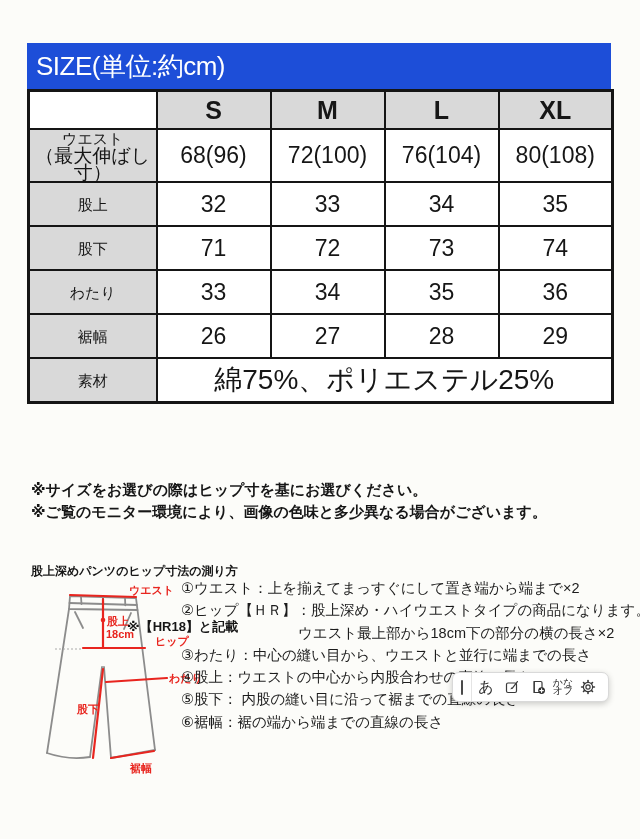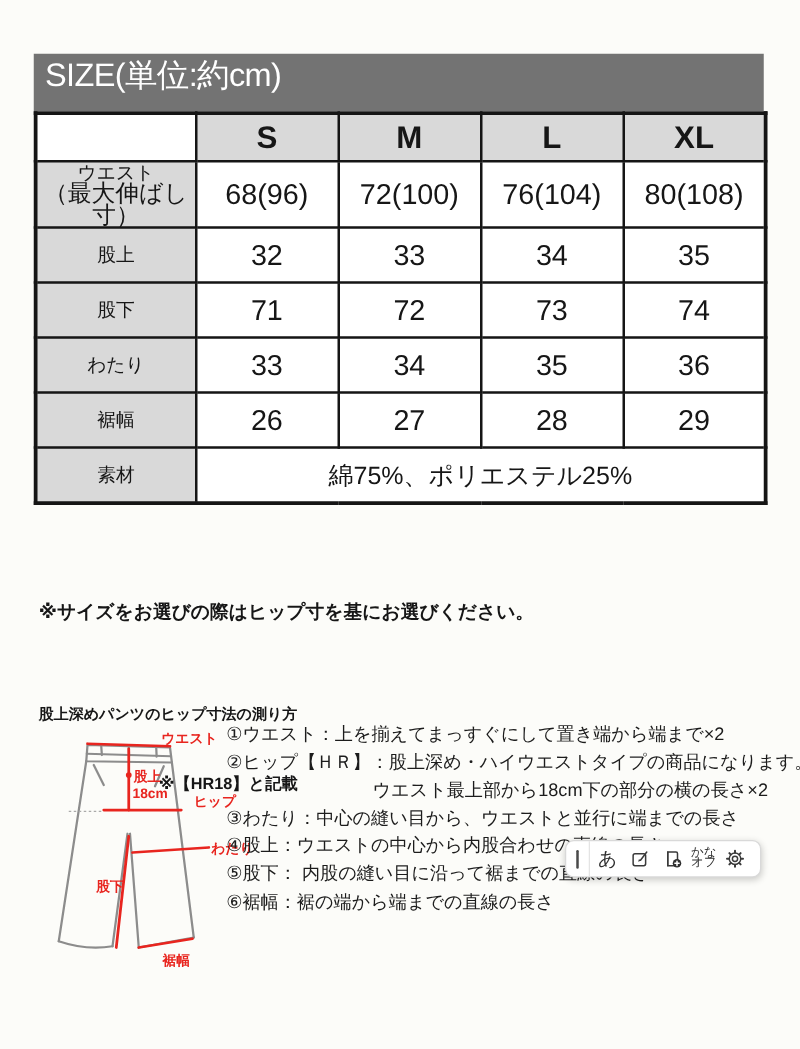--- a/index.html
+++ b/index.html
@@ -4,31 +4,31 @@
 <style>
   html,body{margin:0;padding:0;}
   body{
     position:relative;width:640px;height:839px;overflow:hidden;
     background:#fcfcf9;color:#161616;
     font-family:"Liberation Sans","DejaVu Sans",sans-serif;
   }
   
   .sheet{position:absolute;left:27px;top:43px;width:584px;}
   .title-bar{
-    height:46px;background:#737373;color:#ffffff;display:flex;
+    height:46px;background:#1d4ed8;color:#ffffff;display:flex;align-items:center;
     padding-left:9px;box-sizing:border-box;font-size:26px;letter-spacing:-0.5px;font-weight:500;
   }
   table.size{border-collapse:collapse;table-layout:fixed;width:584px;background:#fff;border:3px solid #151515;}
   table.size td{border:2px solid #151515;text-align:center;vertical-align:middle;padding:0;}
   td.hcell{height:36px;background:#d9d9d9;font-size:25px;font-weight:600;}
   td.corner{background:#ffffff;}
   td.lab{background:#d9d9d9;font-size:15px;font-weight:500;height:42px;line-height:17px;}
   td.lab .sub{font-size:19px;}
   td.val{font-size:23px;font-weight:500;height:42px;}
-  td.material{font-size:20px;}
+  td.material{font-size:28px;}
   
   .notes{position:absolute;left:31px;top:479px;font-size:15px;font-weight:700;line-height:21.7px;white-space:nowrap;}
   
   .guide-title{position:absolute;left:31px;top:563px;font-size:12px;font-weight:700;}
   .pants-svg{position:absolute;left:33px;top:582px;width:200px;height:200px;}
   .hr-note{position:absolute;left:127px;top:618px;font-size:13px;font-weight:700;white-space:nowrap;}
   .instructions{position:absolute;left:181px;top:577px;font-size:14.5px;line-height:22.3px;white-space:nowrap;color:#1c1c1c;}
   .instructions .cont{padding-left:117px;}
   
   .ime-bar{
@@ -110,20 +110,21 @@
     <tr>
       <td class="lab">素材</td>
       <td class="val material" colspan="4">綿75%、ポリエステル25%</td>
     </tr>
     </tbody>
   </table>
 </div>
 
 <div class="notes">
   <div>※サイズをお選びの際はヒップ寸を基にお選びください。</div>
+  <div>※ご覧のモニター環境により、画像の色味と多少異なる場合がございます。</div>
 </div>
 
 <div class="guide-title">股上深めパンツのヒップ寸法の測り方</div>
 
 <svg class="pants-svg" viewBox="0 0 200 200">
 
   <g stroke="#8c8c8c" stroke-width="1.8" fill="none" stroke-linecap="round" stroke-linejoin="round">
     <path d="M37,14 L103,16 L104.5,28 L36,27 Z"></path>
     <path d="M36.5,21 L103.8,23"></path>
     <path d="M48,15 l0.5,7 M70,15.8 l0.3,7 M92,16.3 l0.3,7"></path>

